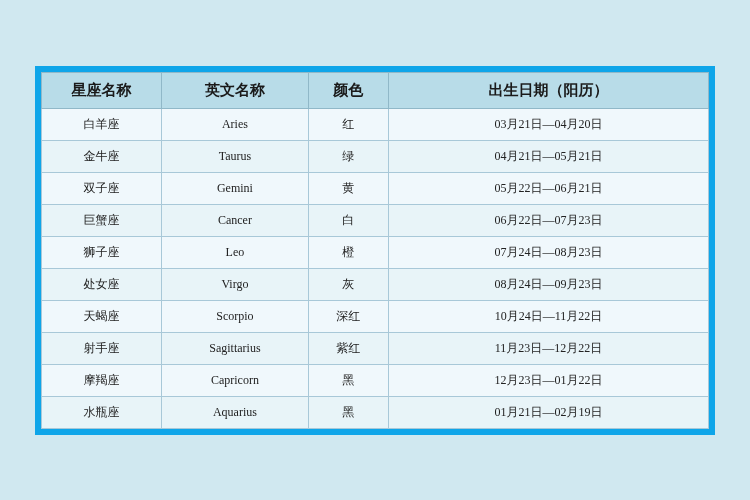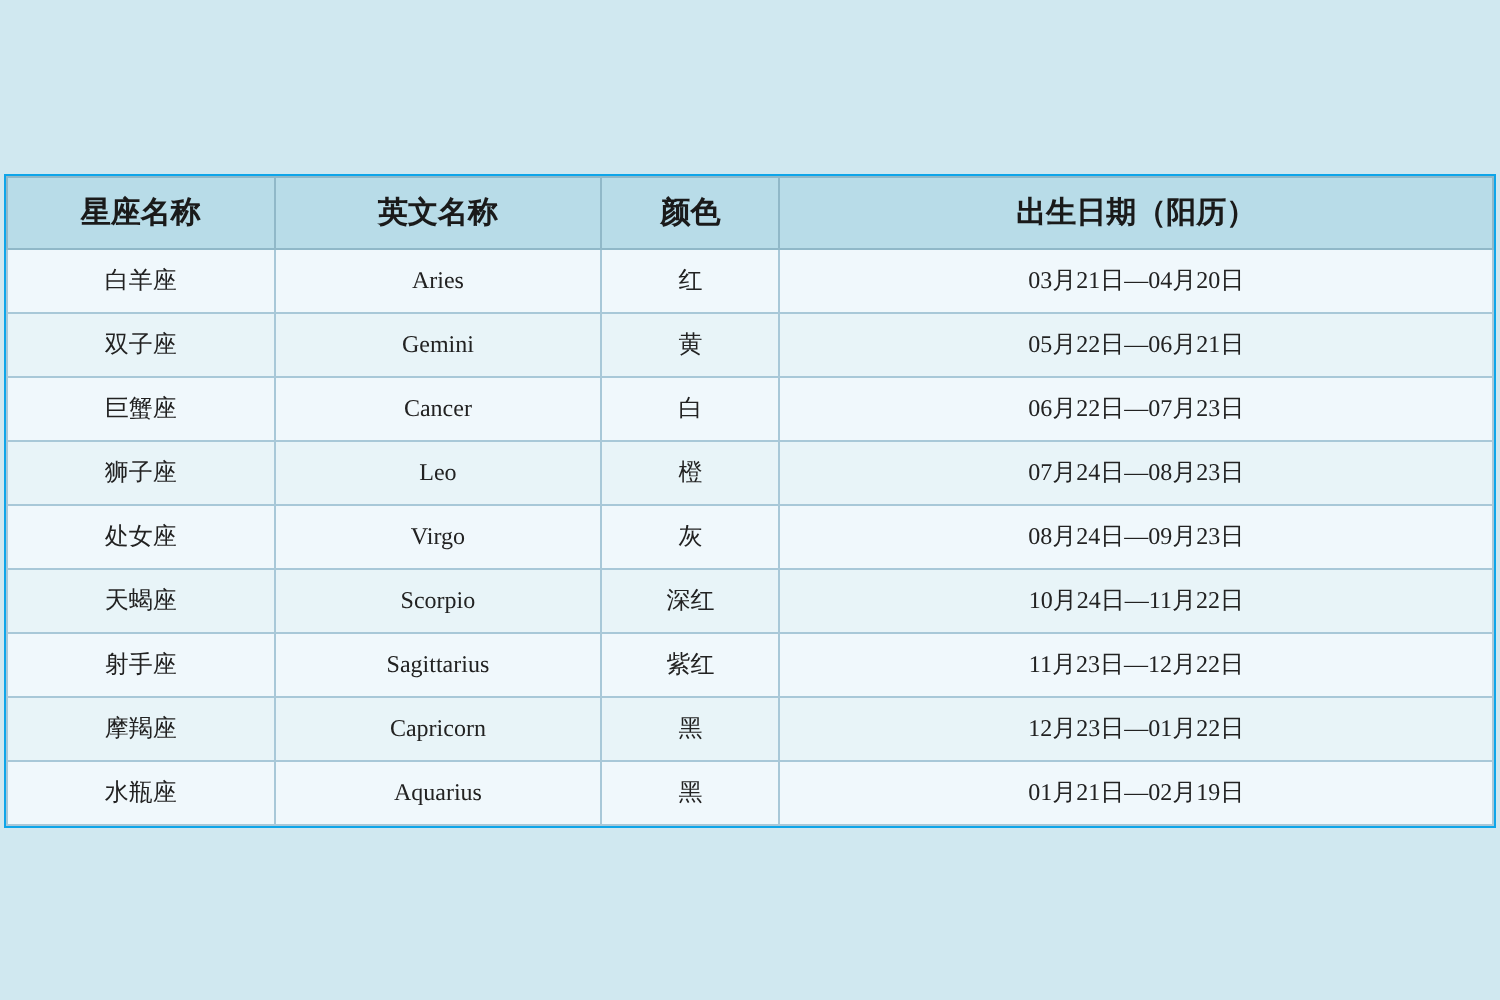--- a/index.html
+++ b/index.html
@@ -13,22 +13,22 @@
       height: 500px;
       background-color: #d0e8f0;
       display: flex;
       align-items: center;
       justify-content: center;
       font-family: "SimSun", "宋体", serif;
     }
 
     .table-container {
       background-color: #eab308;
-      border: 1px solid #0ea5e9;
-      width: 746px;
+      border: 6px solid #0ea5e9;
+      width: 680px;
     }
 
     table {
       width: 100%;
       border-collapse: collapse;
     }
 
     thead tr {
       background-color: #b8dce8;
     }
@@ -77,20 +77,26 @@
       </tr>
     </thead>
     <tbody id="table-body">
     <tr>
           <td>白羊座</td>
           <td>Aries</td>
           <td>红</td>
           <td>03月21日—04月20日</td>
         </tr>
         <tr>
+          <td>金牛座</td>
+          <td>Taurus</td>
+          <td>绿</td>
+          <td>04月21日—05月21日</td>
+        </tr>
+        <tr>
           <td>双子座</td>
           <td>Gemini</td>
           <td>黄</td>
           <td>05月22日—06月21日</td>
         </tr>
         <tr>
           <td>巨蟹座</td>
           <td>Cancer</td>
           <td>白</td>
           <td>06月22日—07月23日</td>

